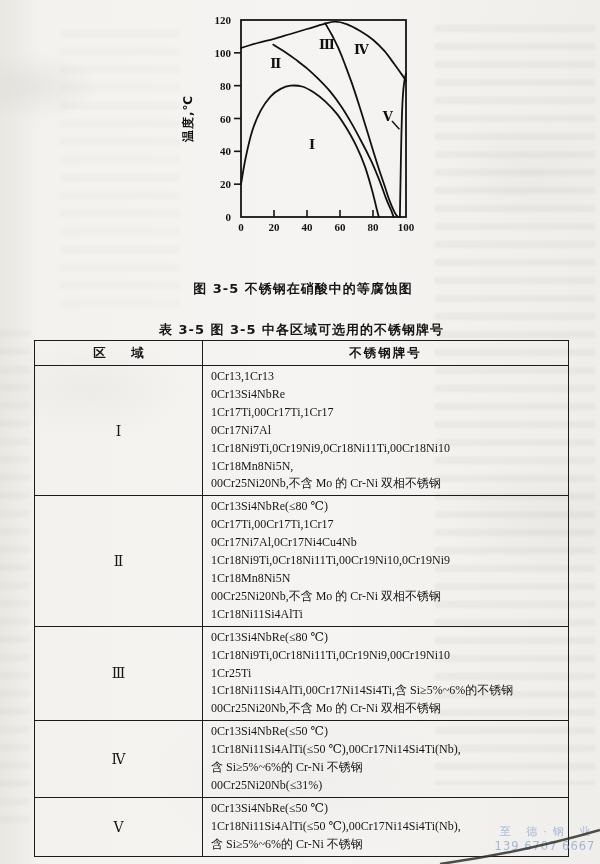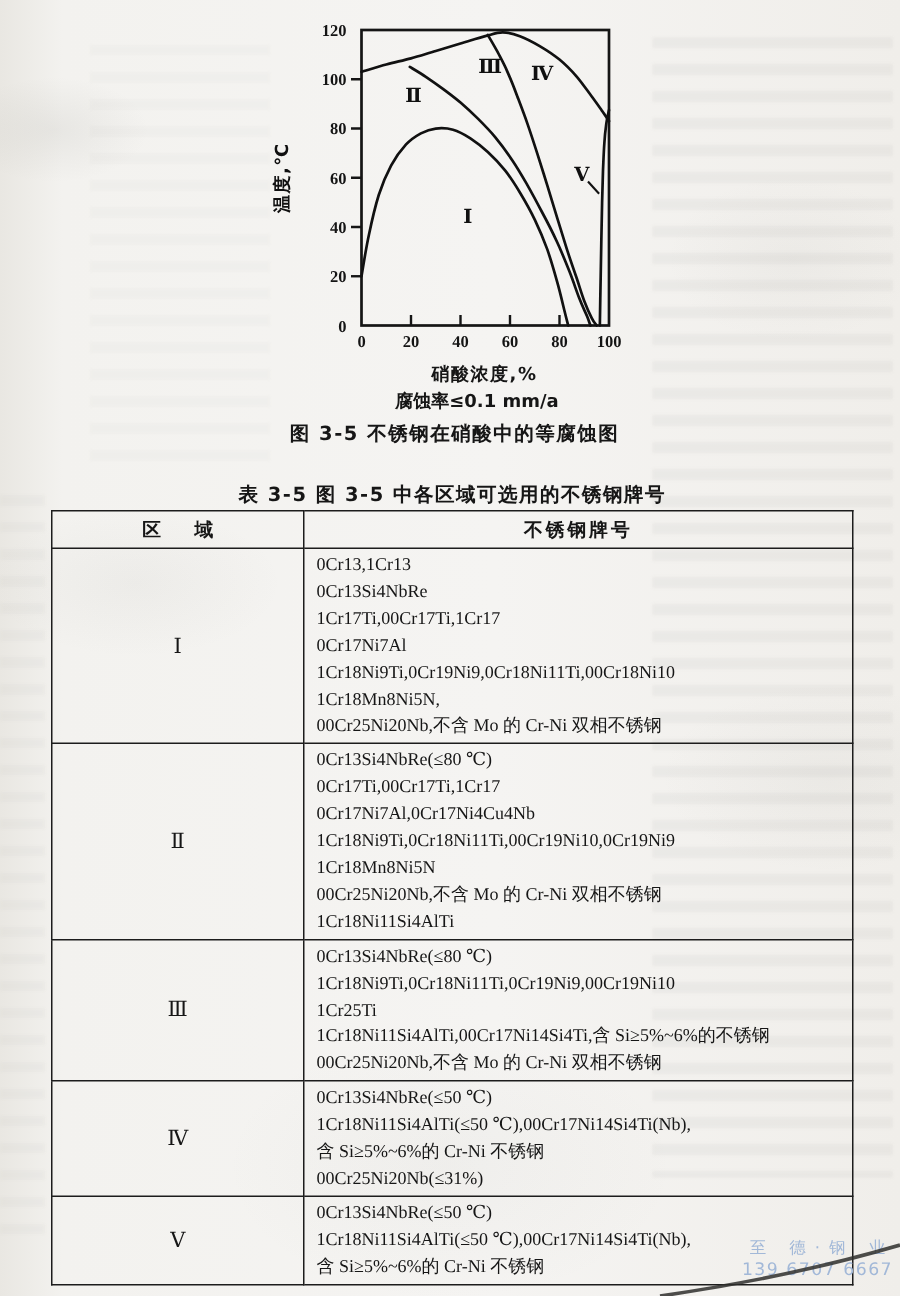--- a/index.html
+++ b/index.html
@@ -42,21 +42,21 @@
     font:bold 13px "DejaVu Sans",sans-serif;letter-spacing:1px;}
 
   table.grades-table{
     position:absolute;left:34px;top:340px;width:535px;
     border-collapse:collapse;table-layout:fixed;
   }
   .grades-table th,.grades-table td{border:1.6px solid #1c1c1c;}
   .grades-table th{
     font:bold 12.5px "DejaVu Sans",sans-serif;height:22px;padding:1px 0;
   }
-  th.h-region{width:167px;letter-spacing:9px;text-indent:9px;}
+  th.h-region{width:167px;letter-spacing:9px;text-indent:9px;font-family:Liberation Mono, monospace;}
   th.h-grades{letter-spacing:2px;margin-top:21px;}
   td.region{
     text-align:center;vertical-align:middle;
     font:14px "DejaVu Serif","DejaVu Sans",serif;
   }
   td.grades{padding:2px 8px;vertical-align:middle;}
   .gline{
     font:12px "Liberation Serif","DejaVu Serif",serif;
     line-height:17.9px;white-space:nowrap;overflow:hidden;
   }
@@ -108,22 +108,20 @@
       <path d="M221.9,213.0C222.0,208.1 222.2,193.0 222.4,183.4C222.6,173.9 222.7,164.3 222.9,155.5C223.1,146.8 223.2,138.6 223.4,130.9C223.6,123.3 223.8,116.1 224.0,109.6C224.3,103.0 224.5,96.7 224.9,91.5C225.2,86.3 225.7,82.1 226.2,78.4C226.7,74.7 227.7,70.9 228.0,69.4" fill="none" stroke="#111" stroke-width="1.8" stroke-linecap="round"></path>
       <text x="133.95" y="144.76666666666665" text-anchor="middle" class="rlabel">Ⅰ</text>
       <text x="97.65" y="64.32499999999999" text-anchor="middle" class="rlabel">Ⅱ</text>
       <text x="148.8" y="44.625" text-anchor="middle" class="rlabel">Ⅲ</text>
       <text x="183.45" y="49.55000000000001" text-anchor="middle" class="rlabel">Ⅳ</text>
       <text x="209.85" y="116.85833333333333" text-anchor="middle" class="rlabel">Ⅴ</text>
       <line x1="213.975" y1="116.9625" x2="221.4" y2="125.17083333333333" stroke="#111" stroke-width="1.4"></line>
       <text x="14" y="114.5" text-anchor="middle" class="ytitle" transform="rotate(-90 14 114.5)">温度,℃</text>
     </svg>
 
-  <div class="xlabel">硝酸浓度,%</div>
-  <div class="rate-note">腐蚀率≤0.1 mm/a</div>
   <div class="fig-caption">图 3-5  不锈钢在硝酸中的等腐蚀图</div>
 
   <div class="tbl-title">表 3-5  图 3-5 中各区域可选用的不锈钢牌号</div>
 
   <table class="grades-table">
     <tbody>
         <tr>
       <th class="h-region">区 域</th>
       <th class="h-grades">不锈钢牌号</th>
     </tr>

